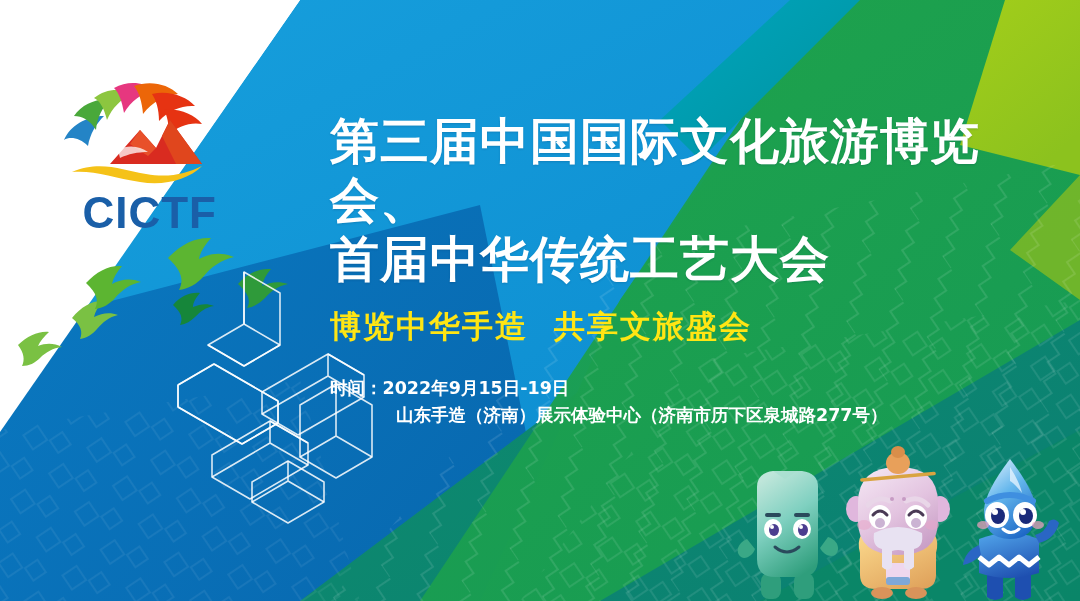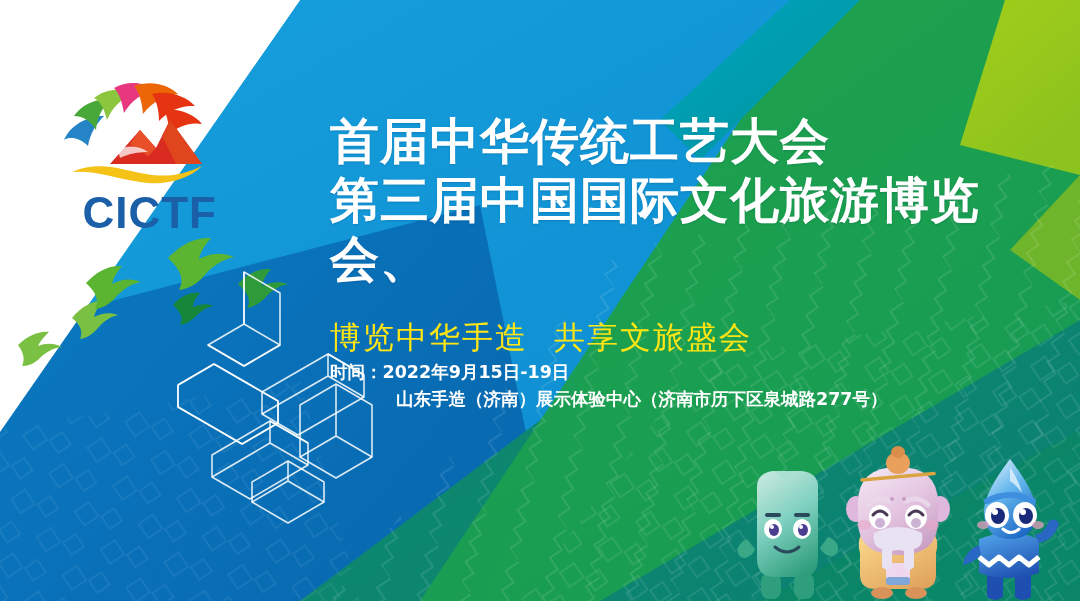--- a/index.html
+++ b/index.html
@@ -46,29 +46,30 @@
   #subtitle-en{
     margin-top:9px;
     color:#ffffff;
     font-size:16.5px;
     font-weight:600;
     letter-spacing:.1px;
     font-family:"Liberation Sans","DejaVu Sans",sans-serif;
     white-space:nowrap;
   }
   #slogan{
-    margin-top:28px;
+    margin-top:17px;
     color:#ffe513;
     font-size:31px;
-    font-weight:normal;
+    font-weight:bold;
     letter-spacing:2px;
     font-family:"DejaVu Sans","Liberation Sans",sans-serif;
   }
   #slogan .gap{display:inline-block;width:26px;}
   #info-block{
+    margin-top:27px;
     color:#ffffff;
     font-size:17.5px;
     font-weight:bold;
     line-height:27px;
     font-family:"DejaVu Sans","Liberation Sans",sans-serif;
   }
   .info-indent{display:inline-block;width:66px;}
 
   
   #mascots{position:absolute;left:735px;top:440px;width:345px;height:161px;}
@@ -197,22 +198,22 @@
       <path d="M118 48 L150 92 L124 92 L110 64 Z" fill="#e0461d"></path>
 
       <path d="M20 100 C48 88 70 98 94 102 C116 106 134 102 150 94 C136 108 112 114 88 110 C62 106 42 98 20 100 Z" fill="#f5c218"></path>
 
       <path d="M66 78 C76 72 88 74 96 80 C86 80 76 82 68 86 Z" fill="#ffffff" opacity="0.75"></path>
     </svg>
     <div id="logo-word">CICTF</div>
   </div>
 
   <div id="text-block">
+    <div class="title-line">第三届中国国际文化旅游博览会、</div>
     <div class="title-line">首届中华传统工艺大会</div>
-    <div class="title-line">第三届中国国际文化旅游博览会、</div>
 
     <div id="slogan">
       <span>博览中华手造</span><span class="gap"></span><span>共享文旅盛会</span>
     </div>
 
     <div id="info-block">
       <div>时间：2022年9月15日-19日</div>
       <div><span class="info-indent"></span><span>山东手造（济南）展示体验中心（济南市历下区泉城路277号）</span></div>
     </div>
   </div>

